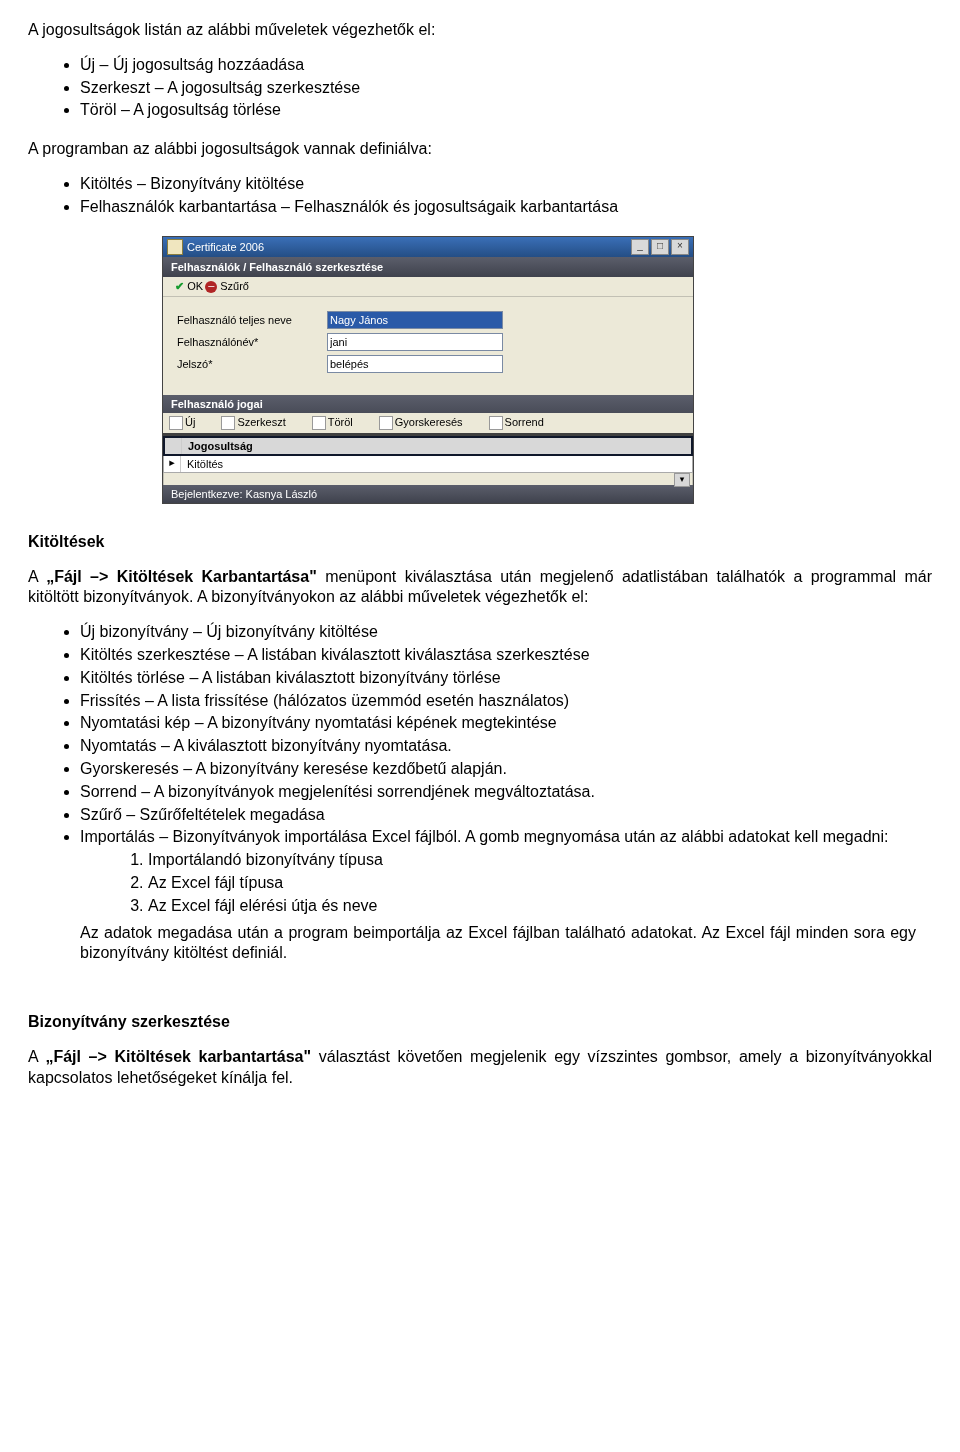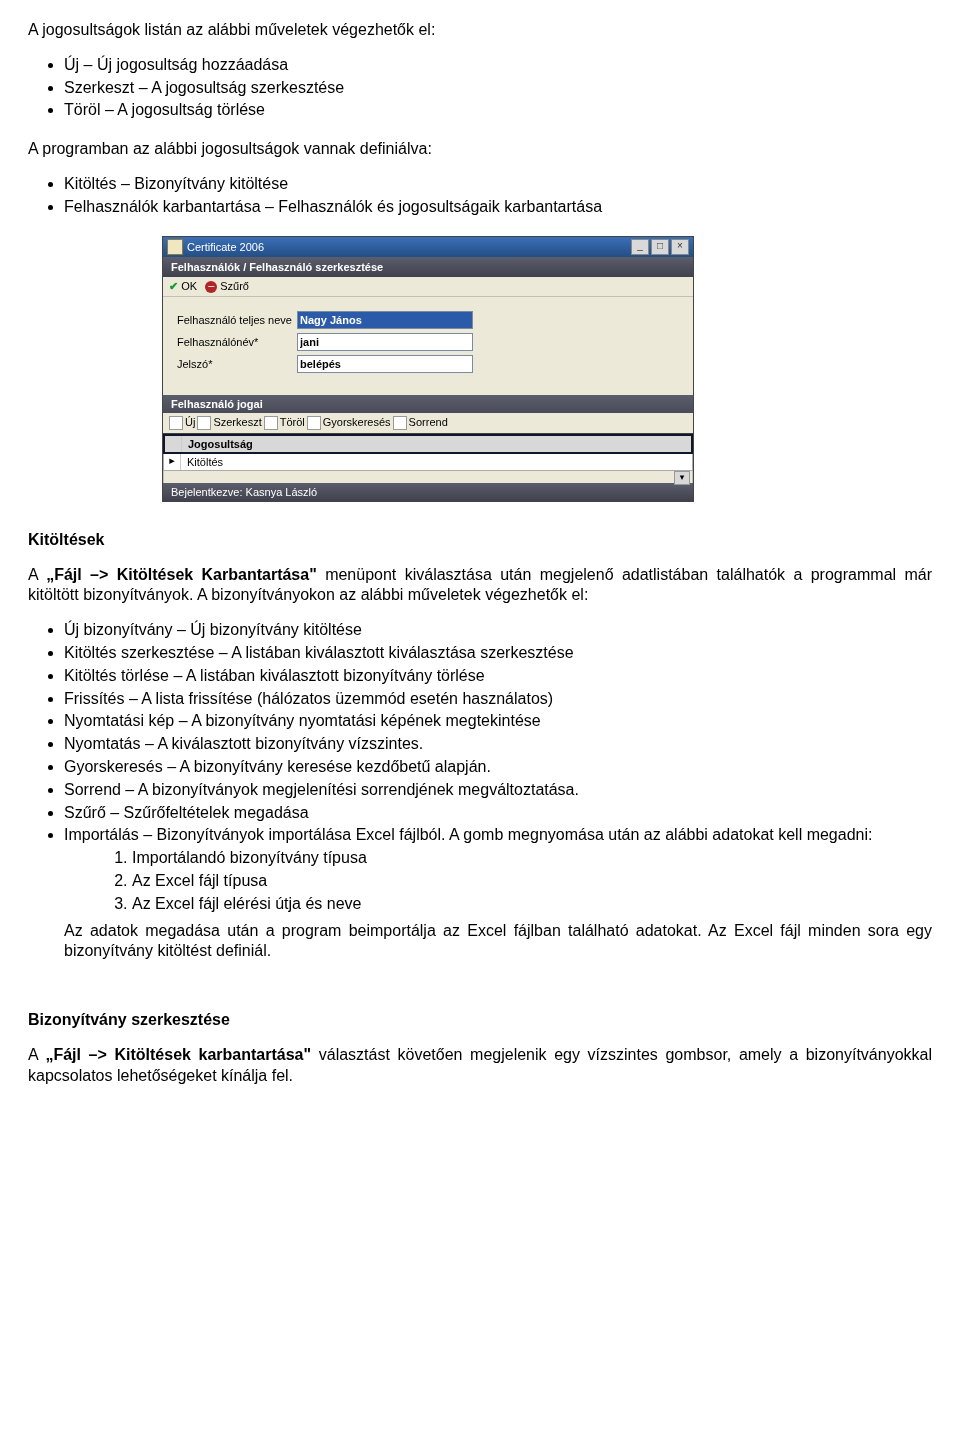--- a/index.html
+++ b/index.html
@@ -6,21 +6,21 @@
     font-family: Arial, Helvetica, sans-serif;
     font-size: 16px;
     color: #000;
     margin: 0;
     padding: 20px 28px;
     width: 904px;
     background: #fff;
   }
   p { margin: 0 0 14px 0; line-height: 1.3; }
   ul.doc-list { margin: 0 0 18px 36px; padding: 0; }
-  ul.doc-list li { margin: 2px 0; line-height: 1.3; }
+  ul.doc-list li { margin: 2px 16px; line-height: 1.3; }
   ol.num-list { margin: 0 0 6px 68px; padding: 0; }
   ol.num-list li { margin: 2px 0; line-height: 1.3; }
   .just { text-align: justify; }
   .section-title { font-weight: bold; margin-top: 28px; margin-bottom: 14px; }
 
   
   .app-window {
     width: 530px;
     margin: 6px 0 24px 134px;
     border: 1px solid #444;
@@ -32,31 +32,31 @@
     display:flex; align-items:center; justify-content:space-between;
     background: linear-gradient(#3a6fb7, #244e85);
     color:#fff; padding:2px 4px;
   }
   .titlebar .left { display:flex; align-items:center; gap:4px; }
   .tb-icon { width:14px; height:14px; background:#f0e6bf; border:1px solid #8a7d3e; }
   .winctl { display:flex; gap:2px; }
   .winbtn { width:16px; height:14px; background:#d9d9d9; border:1px solid #888; font-size:10px; text-align:center; line-height:12px; color:#333; }
   .menubar { background:#ece9d8; padding:2px 6px; display:flex; gap:10px; border-bottom:1px solid #c2c0b4; }
   .panel-hdr { background:linear-gradient(#5b5e6b, #3f424d); color:#fff; padding:4px 8px; font-weight:bold; }
-  .toolbar { background:#ece9d8; padding:3px 6px; border-bottom:1px solid #c2c0b4; display:flex; align-items:center; gap:8px; }
+  .toolbar { background:#ece9d8; padding:3px 12px; border-bottom:1px solid #c2c0b4; display:flex; align-items:center; gap:2px; }
   .greencheck { color:#169b2e; font-weight:bold; }
   .redcircle { width:12px; height:12px; background:#b02525; border-radius:50%; display:inline-block; vertical-align:middle; position:relative; }
   .redcircle::after{content:"–"; color:#fff; position:absolute; top:-2px; left:3px; font-size:11px;}
   .form-area { background:#ece9d8; padding:10px 14px 18px; }
   .form-row { display:flex; align-items:center; margin:4px 0; }
-  .form-label { width:120px; }
-  .form-inp { width:170px; height:16px; font-size:11px; background:#fff; border:1px solid #7a8aa3; padding:0 2px;font-weight:bold; }
+  .form-label { width:150px; }
+  .form-inp { width:170px; height:16px; font-size:11px; background:#fff; border:1px solid #7a8aa3; padding:0 2px; }
   .sel-inp { background:#2a5aa8; color:#fff; }
   .sub-hdr { background:linear-gradient(#5b5e6b, #494c58); color:#fff; padding:3px 8px; font-weight:bold; font-size:11px; }
-  .sub-tools { background:#ece9d8; padding:3px 6px; display:flex; gap:2px; border-bottom:1px solid #404040; }
+  .sub-tools { background:#ece9d8; padding:3px 6px; display:flex; gap:26px; border-bottom:3px solid #404040; }
   .icon-sm { display:inline-block; width:12px; height:12px; border:1px solid #999; background:#fff; vertical-align:middle; margin-right:2px; }
   .recycle { color:#5c8; }
   .grid-hdr-row { display:flex; background:#d8d8d8; border:2px solid #0f172a; }
   .grid-hdr-cell { padding:2px 6px; font-weight:bold; }
   .grid-row { display:flex; background:#fff; border-left:1px solid #aaa; border-right:1px solid #aaa; border-bottom:1px solid #aaa; }
   .grid-mark { width:16px; text-align:center; border-right:1px solid #ccc; }
   .grid-cell { padding:2px 6px; }
   .scroll-gap { height:12px; background:#ece9d8; border-left:1px solid #c2c0b4; border-right:1px solid #c2c0b4; position:relative; }
   .scroll-btn { position:absolute; right:2px; top:0; width:14px; height:12px; background:#d8d8d8; border:1px solid #999; font-size:9px; text-align:center; line-height:10px; }
   .statusbar { background:linear-gradient(#5b5e6b, #3f424d); color:#fff; padding:3px 8px; font-size:11px; }
@@ -132,21 +132,21 @@
 <p class="section-title">Kitöltések</p>
 <p class="just">
   <span>A </span><strong>„Fájl –&gt; Kitöltések Karbantartása"</strong><span> menüpont kiválasztása után megjelenő adatlistában találhatók a programmal már kitöltött bizonyítványok. A bizonyítványokon az alábbi műveletek végezhetők el:</span>
 </p>
 <ul class="doc-list">
   <li>Új bizonyítvány – Új bizonyítvány kitöltése</li>
   <li>Kitöltés szerkesztése – A listában kiválasztott kiválasztása szerkesztése</li>
   <li>Kitöltés törlése – A listában kiválasztott bizonyítvány törlése</li>
   <li>Frissítés – A lista frissítése (hálózatos üzemmód esetén használatos)</li>
   <li>Nyomtatási kép – A bizonyítvány nyomtatási képének megtekintése</li>
-  <li>Nyomtatás – A kiválasztott bizonyítvány vízszintes.</li>
+  <li>Nyomtatás – A kiválasztott bizonyítvány nyomtatása.</li>
   <li>Gyorskeresés – A bizonyítvány keresése kezdőbetű alapján.</li>
   <li>Sorrend – A bizonyítványok megjelenítési sorrendjének megváltoztatása.</li>
   <li>Szűrő – Szűrőfeltételek megadása</li>
   <li class="just">
     <span>Importálás – Bizonyítványok importálása Excel fájlból. A gomb megnyomása után az alábbi adatokat kell megadni:</span>
     <ol class="num-list">
       <li>Importálandó bizonyítvány típusa</li>
       <li>Az Excel fájl típusa</li>
       <li>Az Excel fájl elérési útja és neve</li>
     </ol>

